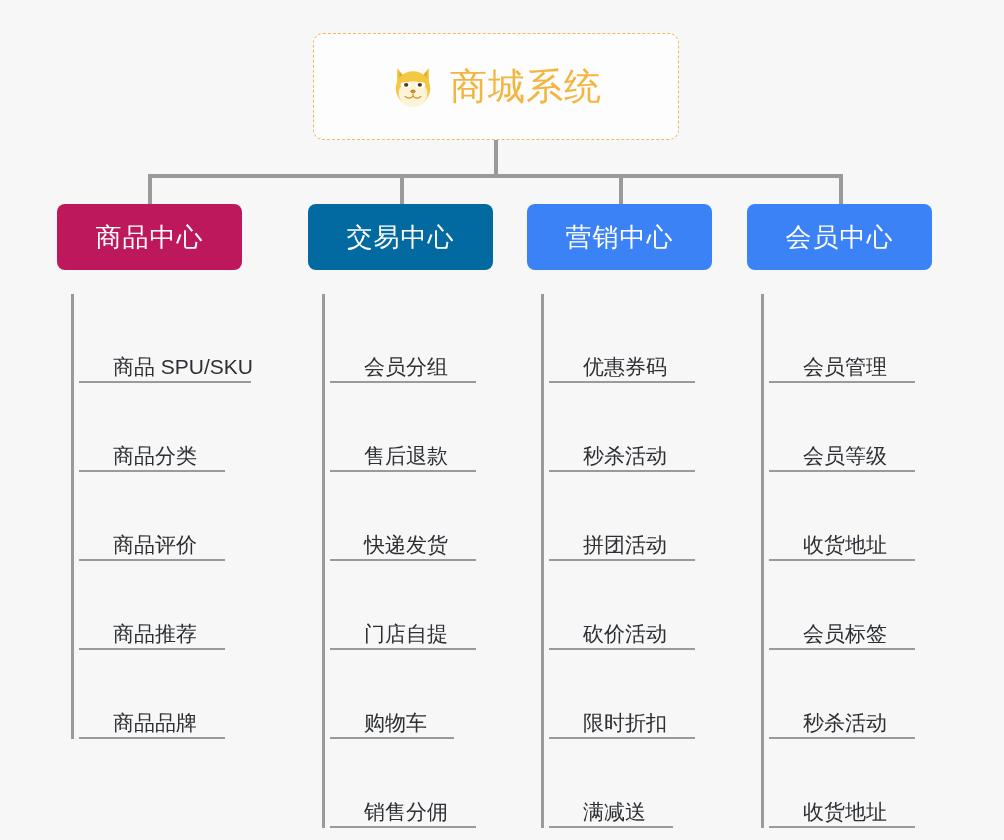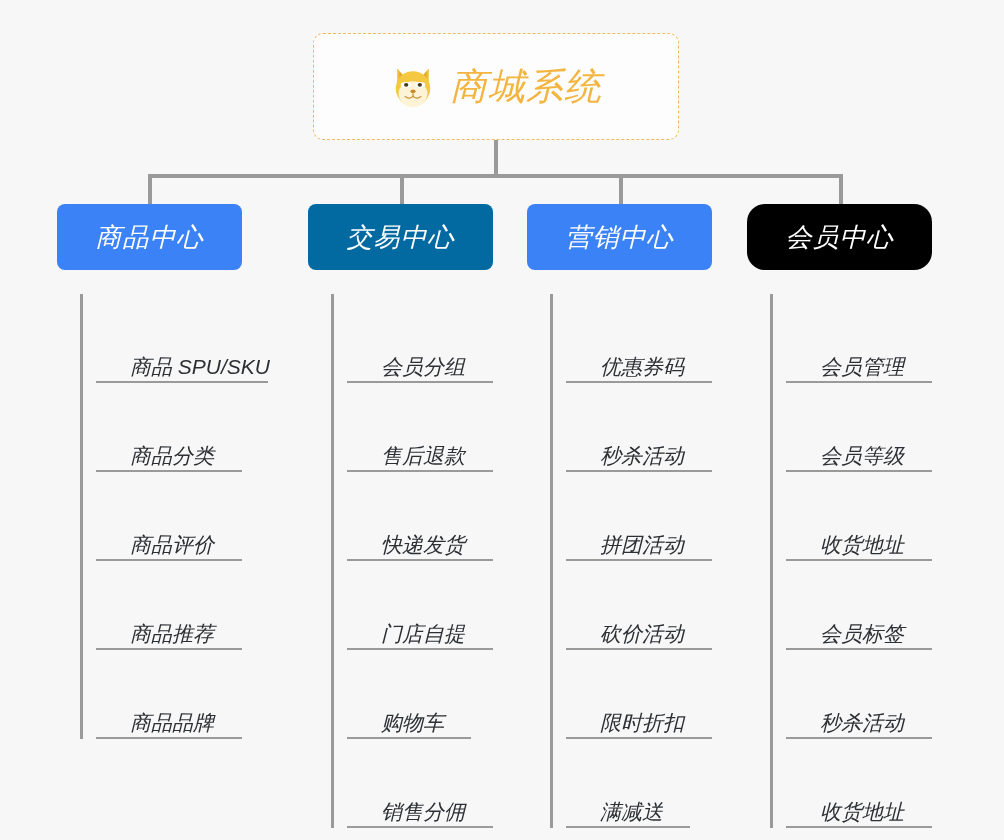--- a/index.html
+++ b/index.html
@@ -12,21 +12,20 @@
     height: 840px;
     font-family: "Liberation Sans", "DejaVu Sans", sans-serif;
     overflow: hidden;
     position: relative;
   }
 
   #chart {
     position: relative;
     width: 880px;
     height: 840px;
-    font-style: italic;
   }
 
   
   .root-node {
     position: absolute;
     left: 313px;
     top: 33px;
     width: 366px;
     height: 107px;
     box-sizing: border-box;
@@ -77,22 +76,22 @@
     font-size: 26px;
     letter-spacing: 1px;
     box-sizing: border-box;
     user-select: none;
   }
 
   
   .leaf-list {
     position: relative;
     margin-top: 24px;
-    margin-left: 23px;
-    padding-left: 16px;
+    margin-left: 14px;
+    padding-left: 8px;
   }
   .leaf-spine {
     position: absolute;
     left: 0;
     top: 0;
     bottom: 0;
     width: 3px;
     background: #9a9a9a;
   }
   .leaf-item {
@@ -149,21 +148,21 @@
   <div class="conn conn-v" style="left:494px; top:140px; height:36px;"></div>
 
   <div class="conn conn-h" style="left:149px; top:174px; width:693px;"></div>
 
   <div class="conn conn-v" style="left:148px; top:174px; height:32px;"></div>
   <div class="conn conn-v" style="left:400px; top:174px; height:32px;"></div>
   <div class="conn conn-v" style="left:619px; top:174px; height:32px;"></div>
   <div class="conn conn-v" style="left:839px; top:174px; height:32px;"></div>
 
   <div class="column" style="left:57px;">
-    <div class="cat-box" style="background:#3b82f6;">
+    <div class="cat-box" style="background:#be185d;">
       <span>商品中心</span>
     </div>
     <div class="leaf-list">
       <div class="leaf-spine"></div>
       <div class="leaf-item">
         <div class="leaf-underline" style="width:172px;"></div>
         <span class="leaf-text">商品 SPU/SKU</span>
       </div>
       <div class="leaf-item">
         <div class="leaf-underline" style="width:146px;"></div>
@@ -244,21 +243,21 @@
         <span class="leaf-text">限时折扣</span>
       </div>
       <div class="leaf-item">
         <div class="leaf-underline" style="width:124px;"></div>
         <span class="leaf-text">满减送</span>
       </div>
     </div>
   </div>
 
   <div class="column" style="left:747px;">
-    <div class="cat-box" style="background:#000000;border-radius:18px;">
+    <div class="cat-box" style="background:#3b82f6;">
       <span>会员中心</span>
     </div>
     <div class="leaf-list">
       <div class="leaf-spine"></div>
       <div class="leaf-item">
         <div class="leaf-underline" style="width:146px;"></div>
         <span class="leaf-text">会员管理</span>
       </div>
       <div class="leaf-item">
         <div class="leaf-underline" style="width:146px;"></div>

